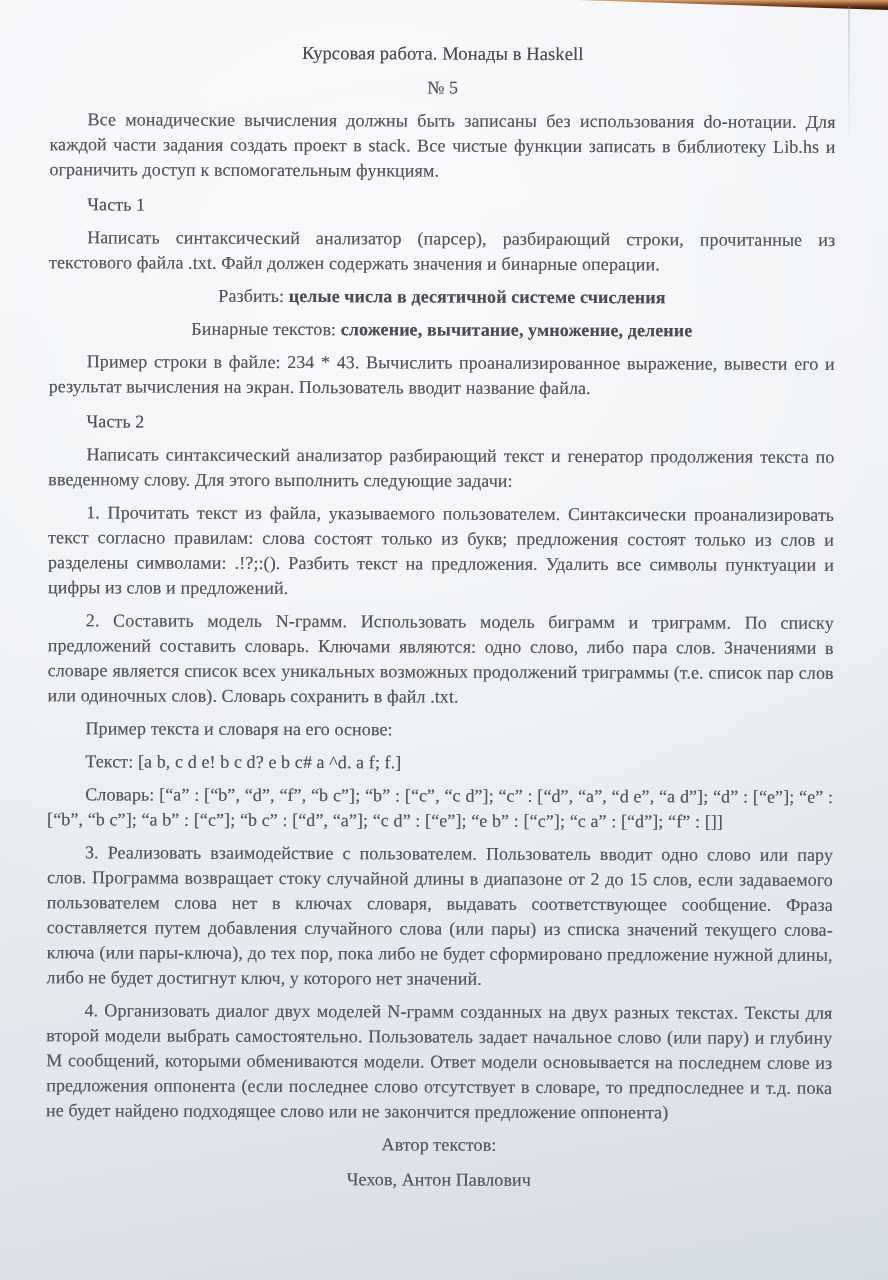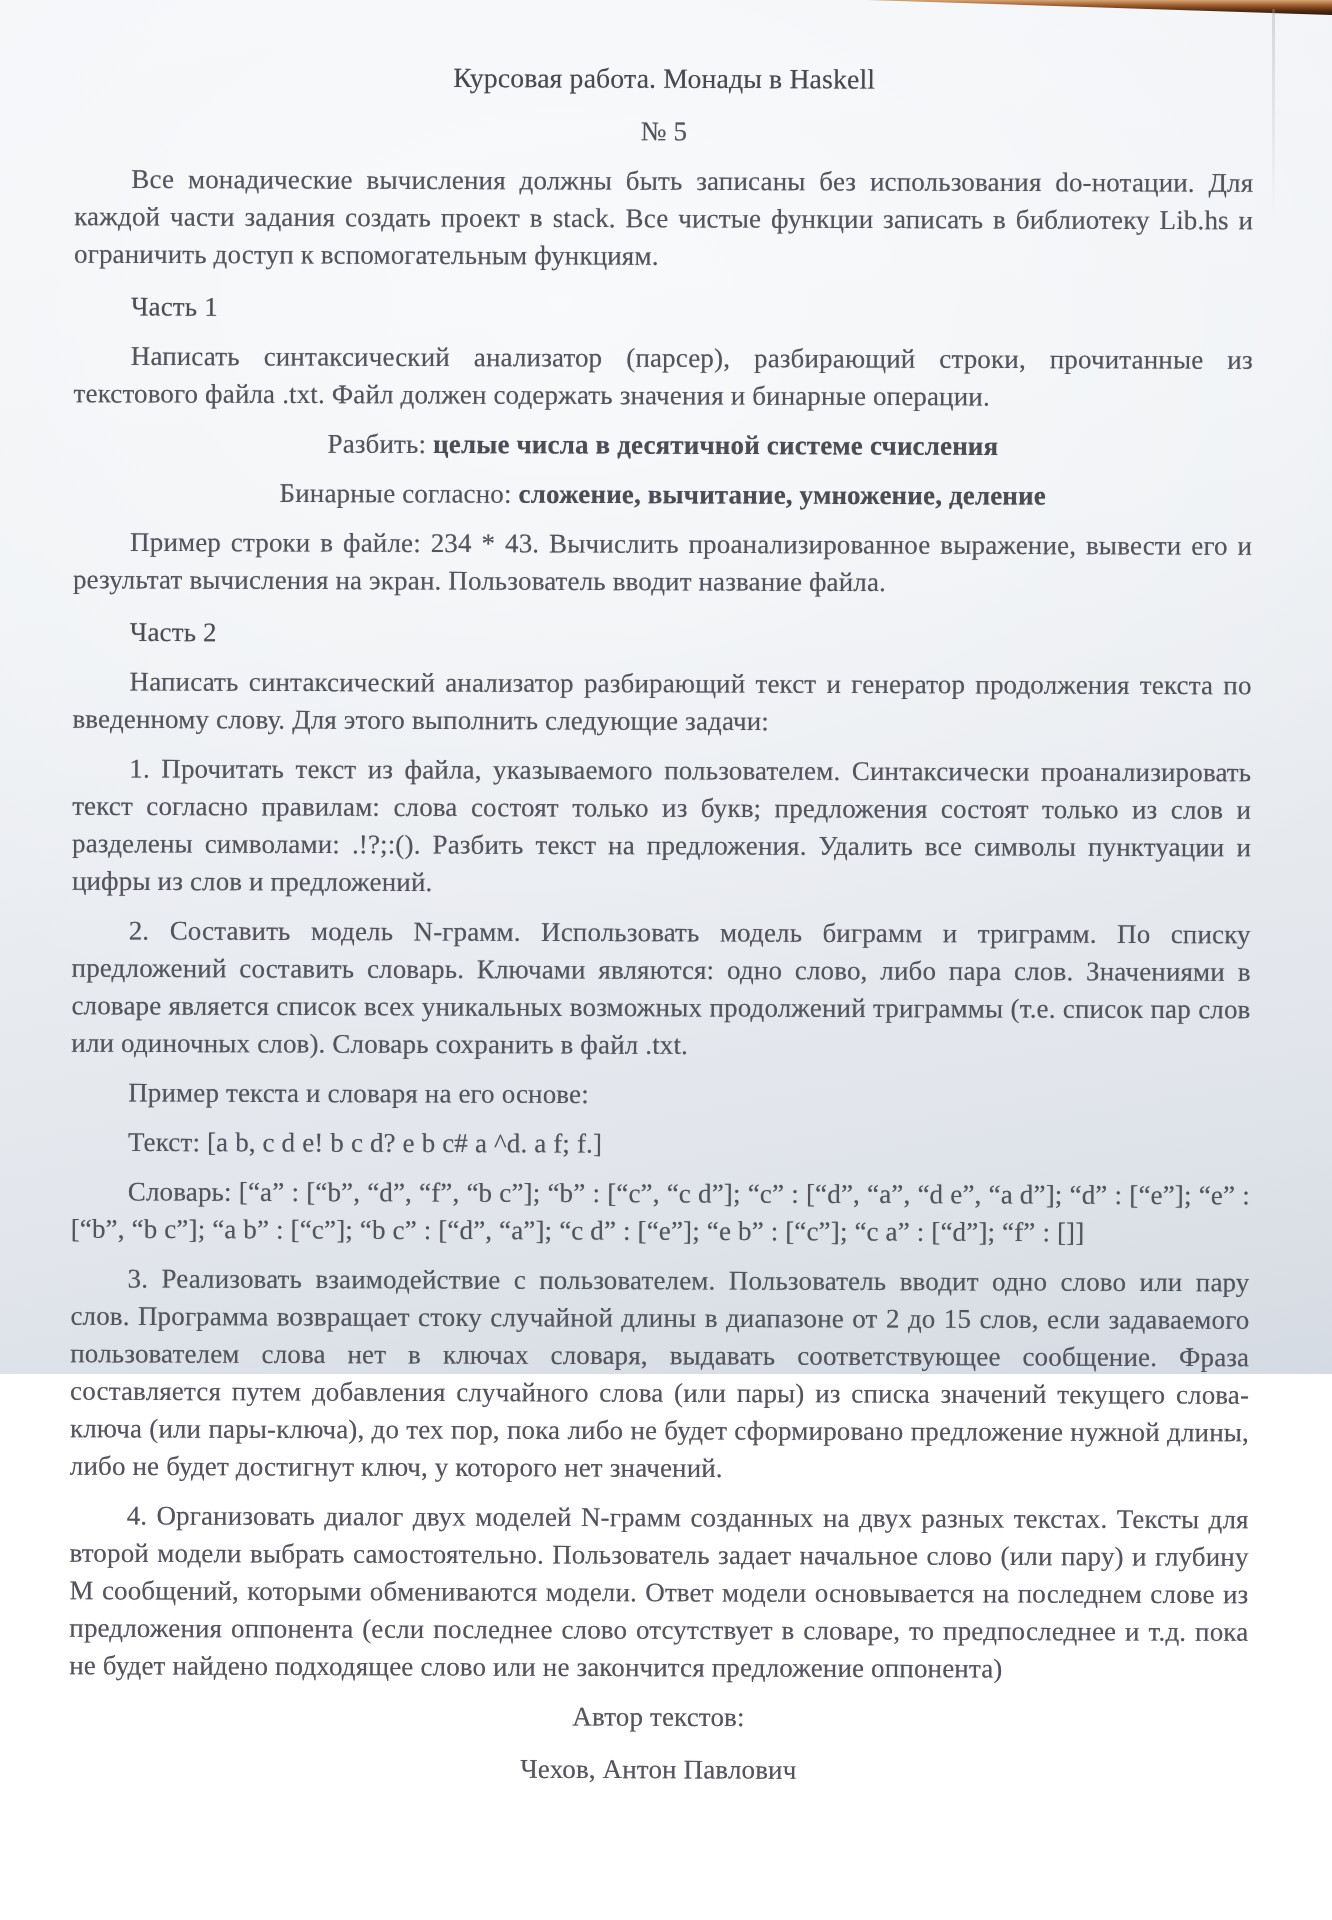--- a/index.html
+++ b/index.html
@@ -5,21 +5,21 @@
   html, body {
     margin: 0;
     padding: 0;
     width: 888px;
     height: 1280px;
     overflow: hidden;
   }
   .photo {
     position: relative;
     width: 888px;
-    height: 916px;
+    height: 1280px;
     background:
       radial-gradient(130% 90% at 42% 22%, rgba(255,255,255,0.55) 0%, rgba(255,255,255,0) 62%),
       linear-gradient(170deg, #f3f5f8 0%, #eef1f4 42%, #e2e6ec 78%, #d5dbe2 100%);
     font-family: "Liberation Serif", "DejaVu Serif", serif;
     color: #53545d;
   }
   
   .table-corner {
     position: absolute;
     top: 0;
@@ -91,21 +91,21 @@
     <p class="heading">Часть 1</p>
 
     <p class="indent just">Написать синтаксический анализатор (парсер), разбирающий строки, прочитанные из текстового файла .txt. Файл должен содержать значения и бинарные операции.</p>
 
     <p class="center">
       <span>Разбить:</span>
       <span class="bold">целые числа в десятичной системе счисления</span>
     </p>
 
     <p class="center">
-      <span>Бинарные согласно:</span>
+      <span>Бинарные текстов:</span>
       <span class="bold">сложение, вычитание, умножение, деление</span>
     </p>
 
     <p class="indent just">Пример строки в файле: 234 * 43. Вычислить проанализированное выражение, вывести его и результат вычисления на экран. Пользователь вводит название файла.</p>
 
     <p class="heading">Часть 2</p>
 
     <p class="indent just">Написать синтаксический анализатор разбирающий текст и генератор продолжения текста по введенному слову. Для этого выполнить следующие задачи:</p>
 
     <p class="indent just">1. Прочитать текст из файла, указываемого пользователем. Синтаксически проанализировать текст согласно правилам: слова состоят только из букв; предложения состоят только из слов и разделены символами: .!?;:(). Разбить текст на предложения. Удалить все символы пунктуации и цифры из слов и предложений.</p>

